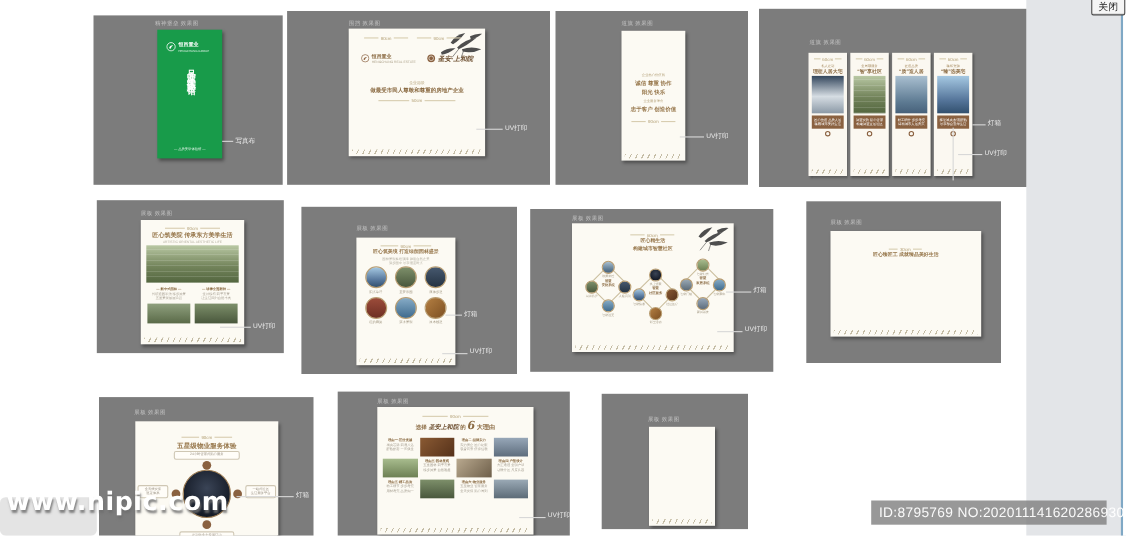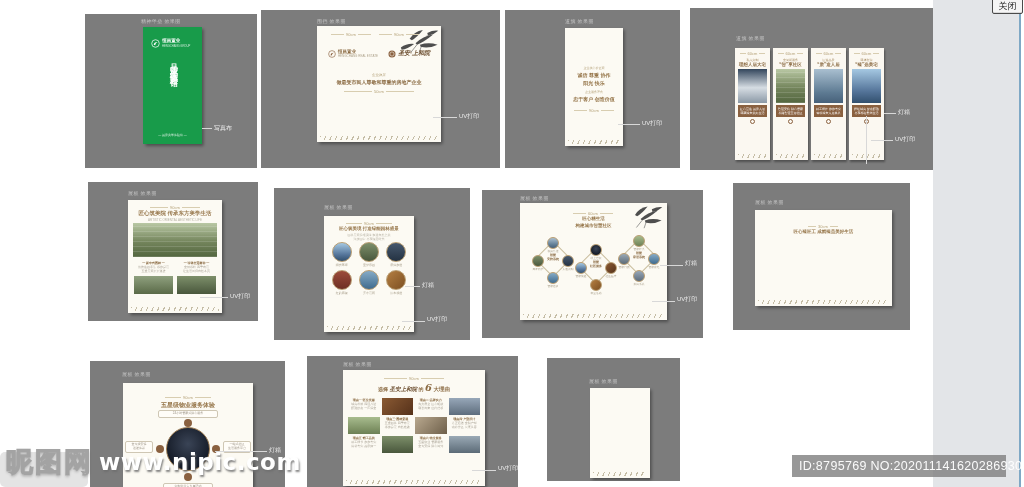--- a/index.html
+++ b/index.html
@@ -509,16 +509,15 @@
 
 <div class="panel" style="left:547px;top:358px;width:133px;height:123px;">
   <div class="anno" style="left:42px;top:20px;">展板 效果图</div>
   <div class="poster" style="left:43px;top:30px;width:60px;height:90px;">
     <div class="ticks"></div>
   </div>
 </div>
 
 <div class="wm-blob"></div>
 <div class="wm-logo">
-  <span class="wm-cn">昵图网</span>
   <span class="wm-url">www.nipic.com</span>
 </div>
 <div class="wm-id">ID:8795769 NO:20201114162028693000</div>
 
 </body></html>

